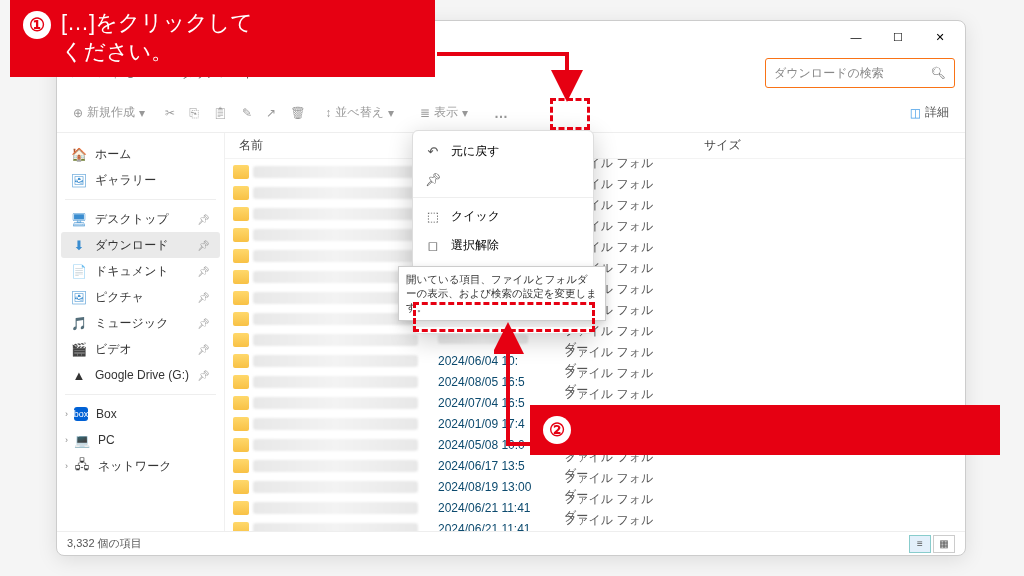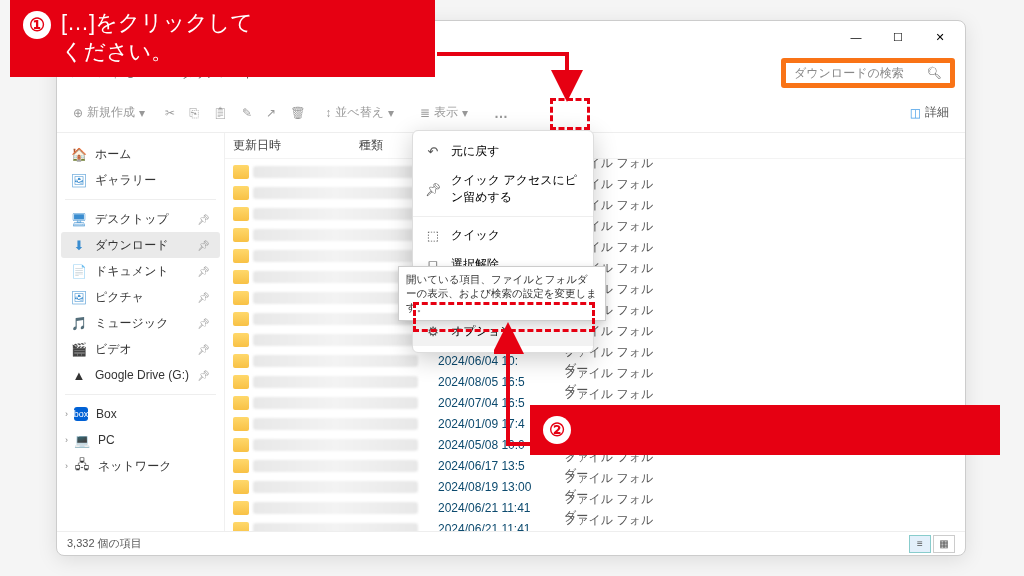--- a/index.html
+++ b/index.html
@@ -7,21 +7,21 @@
 
 .window { position: absolute; left: 56px; top: 20px; width: 910px; height: 536px; background: #fff; border: 1px solid #ccc; border-radius: 8px; display: flex; flex-direction: column; box-shadow: 0 4px 20px rgba(0,0,0,0.1); }
 
 .titlebar { display: flex; justify-content: flex-end; align-items: center; height: 32px; padding: 0 4px; }
 .win-controls { display: flex; gap: 0; }
 .win-btn { width: 42px; height: 30px; display: flex; align-items: center; justify-content: center; cursor: default; font-size: 11px; }
 
 .navbar { display: flex; align-items: center; height: 40px; padding: 0 10px; gap: 8px; }
 .nav-arrows { display: flex; gap: 6px; align-items: center; opacity: 0.5; }
 .breadcrumb { flex: 1; display: flex; align-items: center; padding: 0 8px; font-size: 12px; color: #555; gap: 8px; }
-.searchbox { width: 174px; height: 30px; border: 5px solid #f97316; border-radius: 3px; display: flex; align-items: center; padding: 0 8px; font-size: 12px; color: #888; }
+.searchbox { width: 190px; height: 30px; border: 1px solid #f97316; border-radius: 3px; display: flex; align-items: center; padding: 0 8px; font-size: 12px; color: #888; }
 .search-icon { margin-left: auto; color: #666; }
 
 .toolbar { display: flex; align-items: center; height: 40px; padding: 0 10px; gap: 14px; border-bottom: 1px solid #eee; color: #555; font-size: 12px; }
 .tb-left { display: flex; gap: 14px; align-items: center; opacity: 0.6; }
 .tb-right { margin-left: auto; display: flex; gap: 14px; align-items: center; }
 .tb-item { display: flex; align-items: center; gap: 4px; padding: 4px 6px; }
 
 .body { flex: 1; display: flex; overflow: hidden; }
 .sidebar { width: 168px; padding: 8px 4px; display: flex; flex-direction: column; font-size: 12px; color: #333; overflow-y: auto; border-right: 1px solid #f0f0f0; }
 .side-item { display: flex; align-items: center; gap: 8px; padding: 4px 10px; height: 26px; border-radius: 3px; position: relative; }
@@ -213,20 +213,21 @@
         </div>
       <div class="side-item">
           <span style="color:#888;font-size:9px;margin-left:-6px;margin-right:-2px;">›</span>
           <span class="side-icon">🖧</span>
           <span>ネットワーク</span>
         </div>
     </div>
 
     <div class="main">
       <div class="cols-header">
+        <div class="col-name">名前</div>
         <div class="col-date">更新日時</div>
         <div class="col-type">種類</div>
         <div class="col-size">サイズ</div>
       </div>
       <div class="file-list" id="file-list">
           <div class="file-row">
             <div class="name">
               <span class="folder-icon"></span>
               <span class="blurred"></span>
             </div>
@@ -382,21 +383,20 @@
   </div>
 </div>
 
 <div class="context-menu">
   <div class="menu-item">
       <span class="mi-icon">↶</span>
       <span>元に戻す</span>
     </div>
   <div class="menu-item">
       <span class="mi-icon">📌︎</span>
-      <span>クイック アクセスにピン留めする</span>
     </div>
   <div class="menu-divider"></div>
   <div class="menu-item">
       <span class="mi-icon">⬚</span>
       <span>クイック</span>
     </div>
   <div class="menu-item">
       <span class="mi-icon">◻</span>
       <span>選択解除</span>
     </div>

